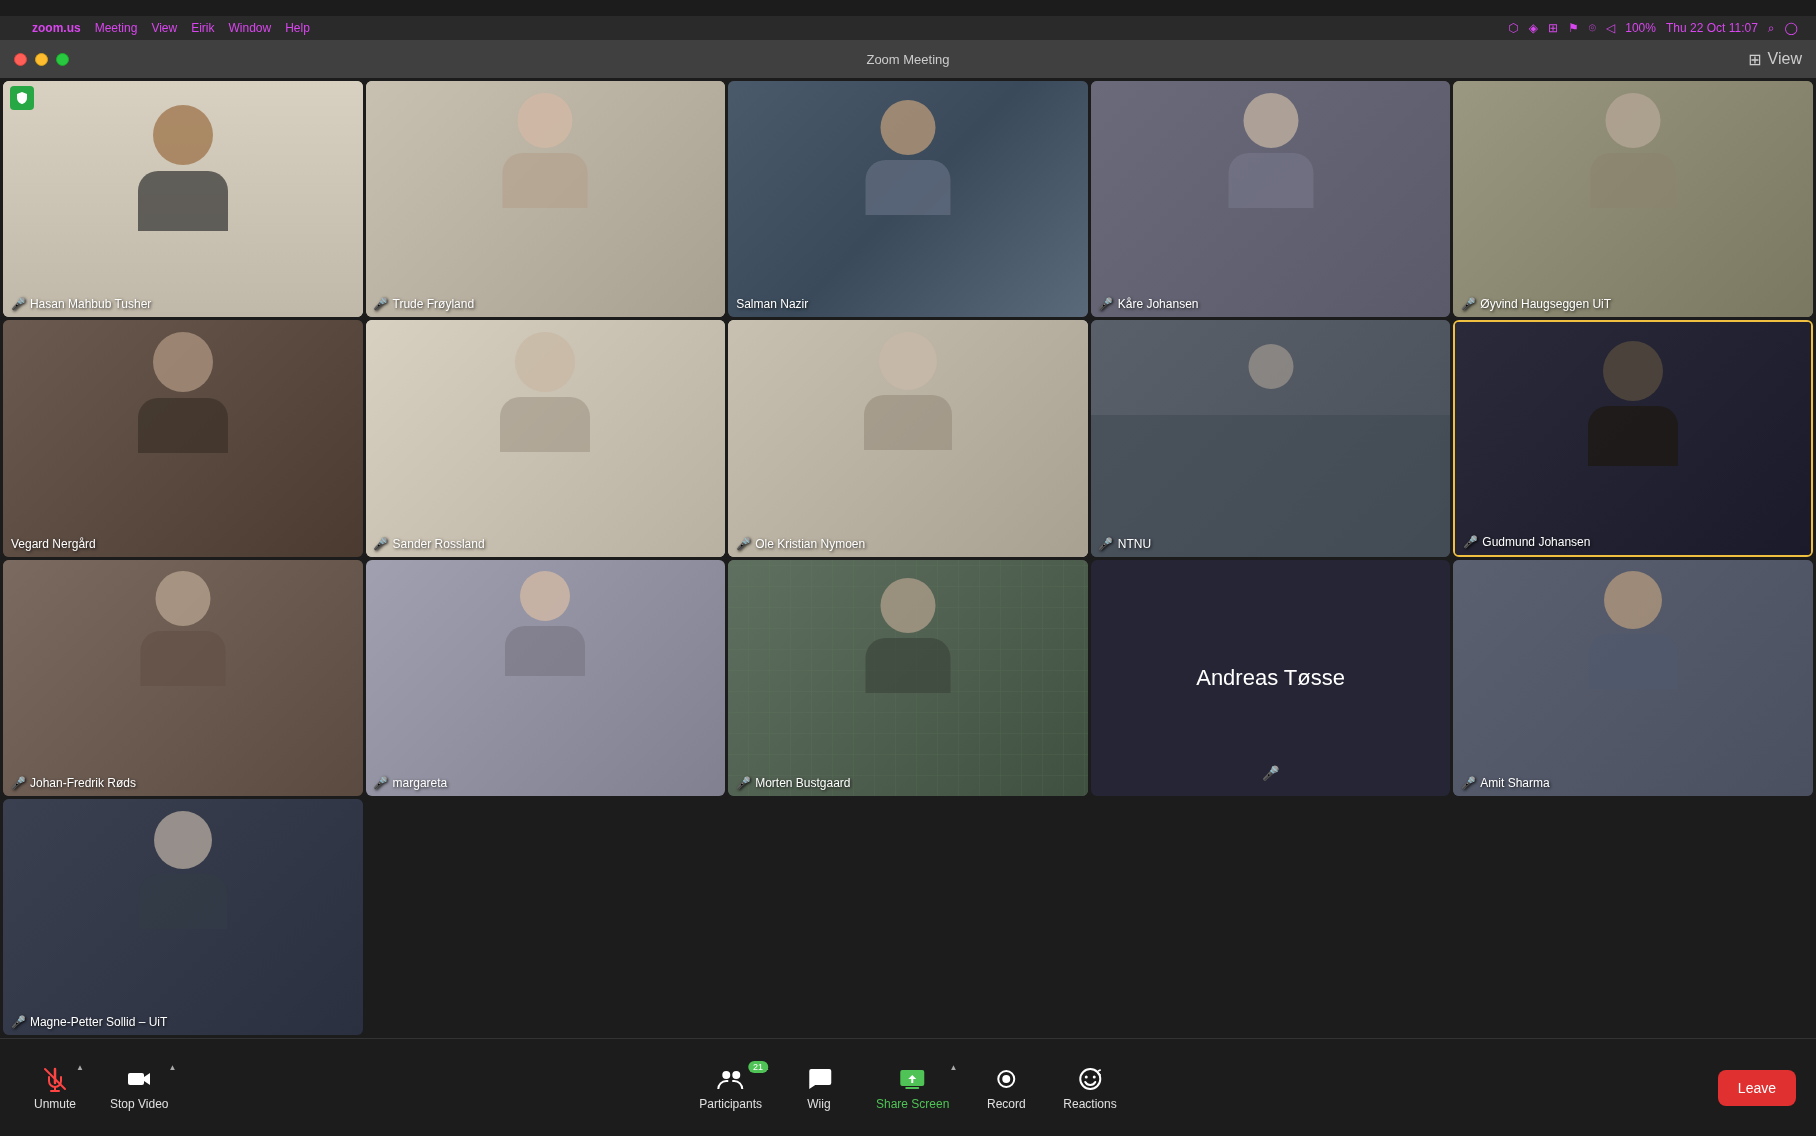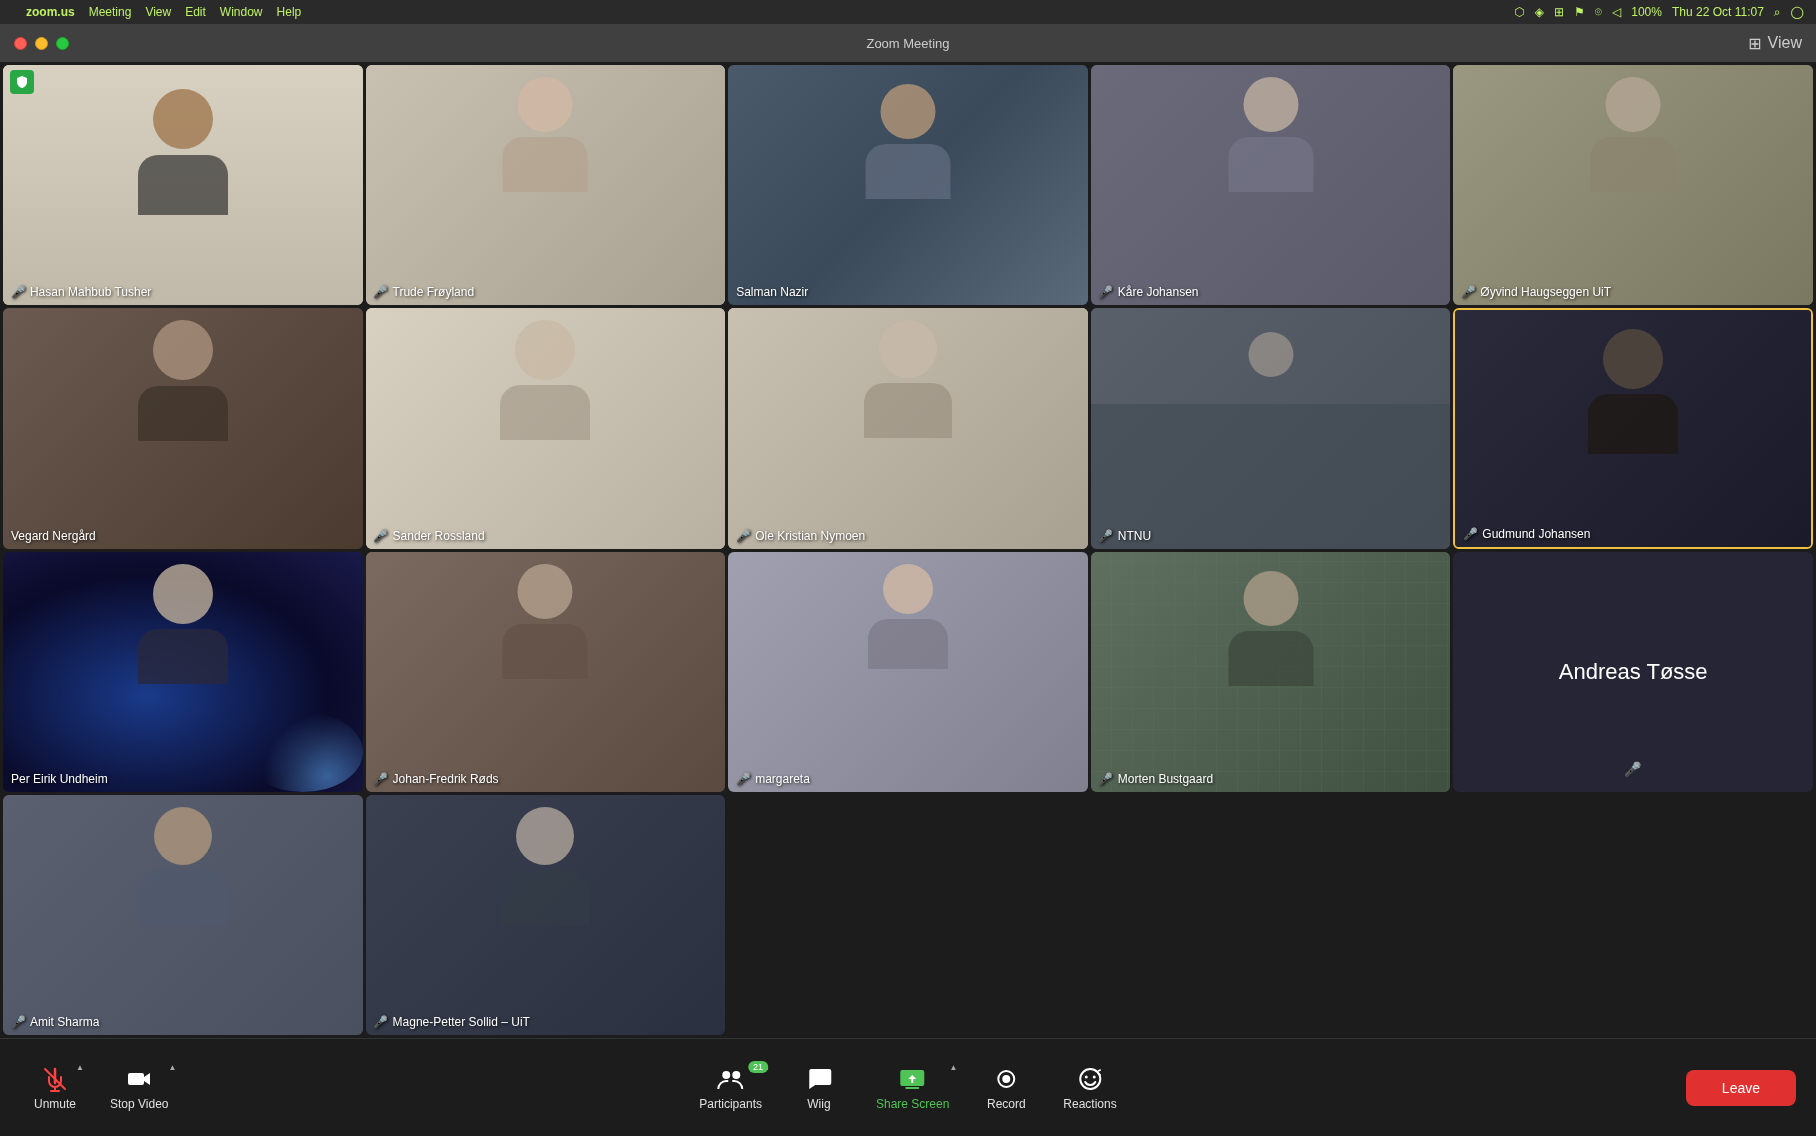--- a/index.html
+++ b/index.html
@@ -187,21 +187,21 @@
       position: absolute;
       top: 4px;
       right: 6px;
       font-size: 8px;
       color: #aaa;
     }
 
     .leave-btn {
       background: #e03030;
       color: white;
-      padding: 10px 36px;
+      padding: 10px 20px;
       border-radius: 8px;
       font-size: 14px;
       font-weight: 500;
       cursor: pointer;
       border: none;
     }
 
     
     .video-person {
       width: 100%;
@@ -209,27 +209,27 @@
       position: relative;
       overflow: hidden;
     }
 
   </style>
 </head>
 <body>
 
 <div class="window">
 
-  <div style="height:24px; background:#2a2a2a; display:flex; align-items:center; justify-content:space-between; padding:0 12px; font-size:12px; color:#bef264; flex-shrink:0;">
+  <div style="height:24px; background:#2a2a2a; display:flex; align-items:center; justify-content:space-between; padding:0 18px; font-size:12px; color:#d946ef; flex-shrink:0;margin-top:16px;">
     <div style="display:flex; gap:14px; align-items:center;">
       <span style="font-size:15px;"></span>
       <span style="font-weight:600;">zoom.us</span>
       <span>Meeting</span>
       <span>View</span>
-      <span>Edit</span>
+      <span>Eirik</span>
       <span>Window</span>
       <span>Help</span>
     </div>
     <div style="display:flex; gap:10px; align-items:center; font-size:12px;">
       <span>⬡</span>
       <span>◈</span>
       <span>⊞</span>
       <span>⚑</span>
       <span>⌾</span>
       <span>◁</span>
@@ -387,33 +387,20 @@
             <div style="width:60px; height:60px; background:rgba(80,70,60,0.9); border-radius:50%; margin:0 auto;"></div>
             <div style="width:90px; height:60px; background:rgba(30,25,20,0.8); border-radius:20px 20px 0 0; margin-top:5px;"></div>
           </div>
         </div>
         <div class="participant-name">
           <span style="color:#ff6666;">🎤</span>
           <span>Gudmund Johansen</span>
         </div>
       </div>
 
-      <div class="video-cell bg-space">
-        <div class="video-person" style="background: radial-gradient(ellipse at 40% 60%, #1a3a8a 0%, #0a0a2a 60%, #1a1a4a 100%);">
-          <div style="position:absolute; top:5%; left:50%; transform:translateX(-50%); text-align:center;">
-            <div style="width:60px; height:60px; background:rgba(190,175,155,0.8); border-radius:50%; margin:0 auto;"></div>
-            <div style="width:90px; height:55px; background:rgba(40,40,60,0.8); border-radius:20px 20px 0 0; margin-top:5px;"></div>
-          </div>
-
-          <div style="position:absolute; bottom:0; right:0; width:120px; height:80px; background:radial-gradient(circle at 70% 80%, rgba(100,180,255,0.5) 0%, transparent 60%); border-radius:50%;"></div>
-        </div>
-        <div class="participant-name">
-          <span>Per Eirik Undheim</span>
-        </div>
-      </div>
 
       <div class="video-cell" style="background: linear-gradient(135deg, #6a5a50 0%, #4a3a30 100%);">
         <div class="video-person" style="background: linear-gradient(135deg, #7a6a60 0%, #5a4a40 100%);">
           <div style="position:absolute; top:5%; left:50%; transform:translateX(-50%); text-align:center;">
             <div style="width:55px; height:55px; background:rgba(180,160,140,0.8); border-radius:50%; margin:0 auto;"></div>
             <div style="width:85px; height:55px; background:rgba(100,80,70,0.7); border-radius:20px 20px 0 0; margin-top:5px;"></div>
           </div>
         </div>
         <div class="participant-name">
           <span style="color:#ff6666;">🎤</span>

